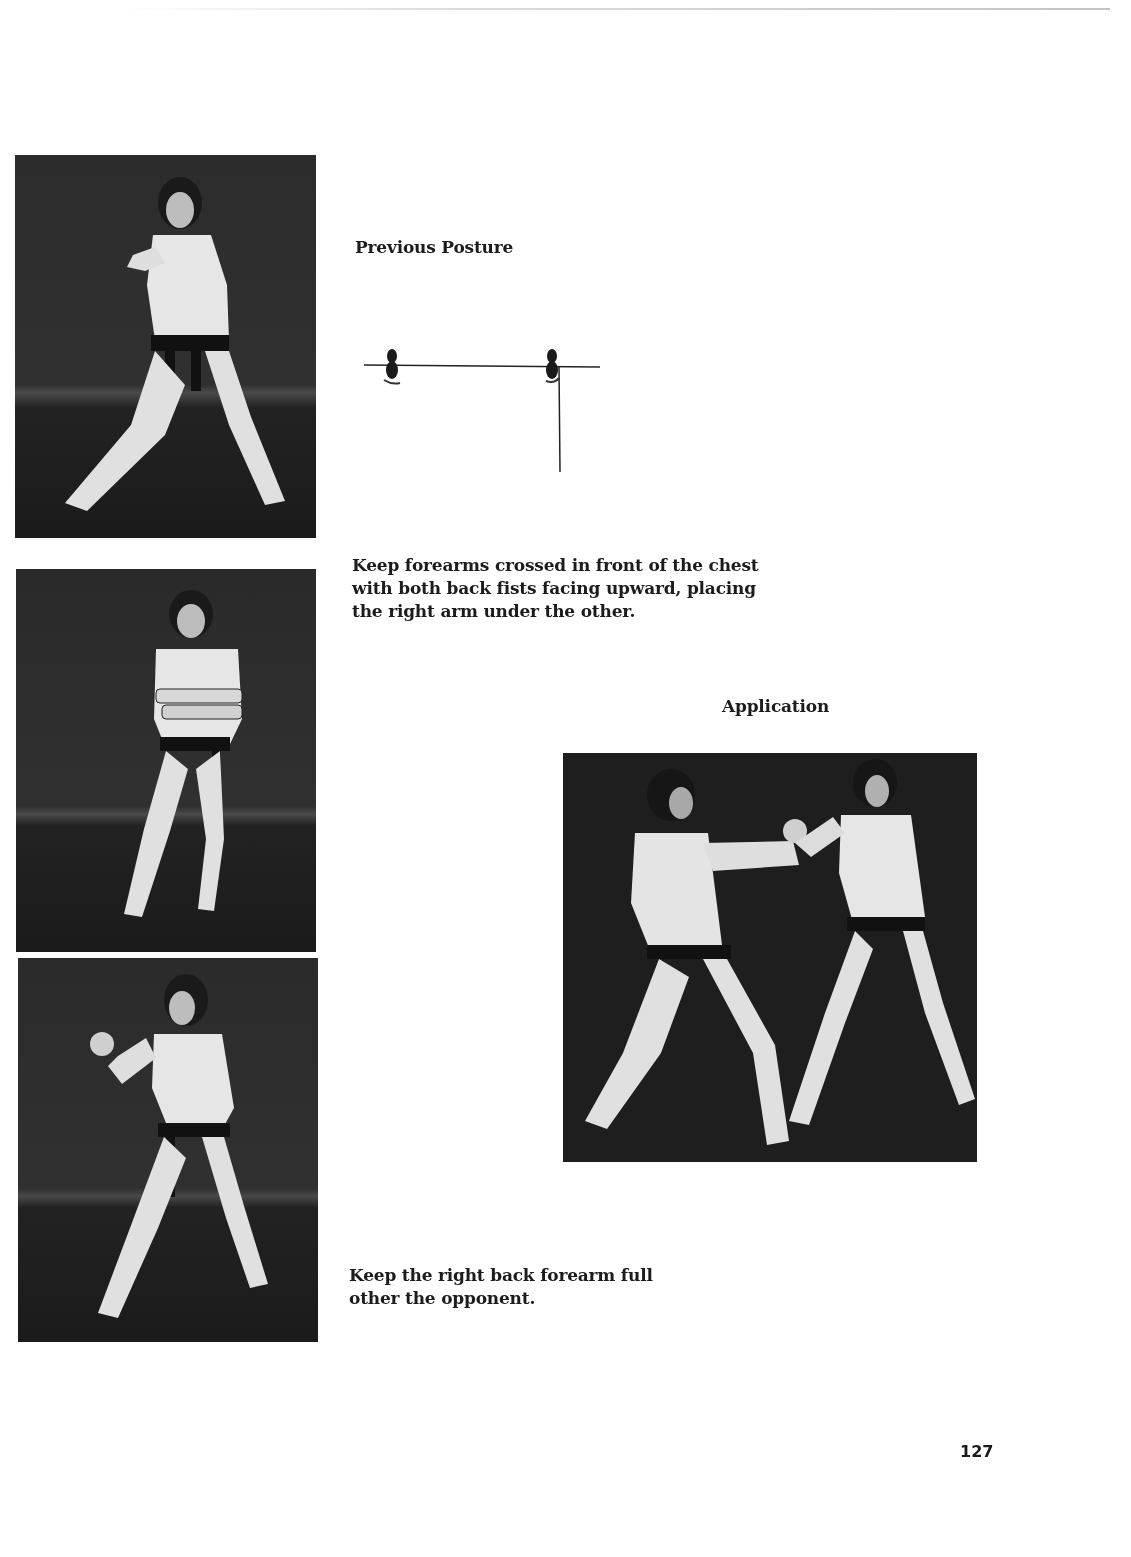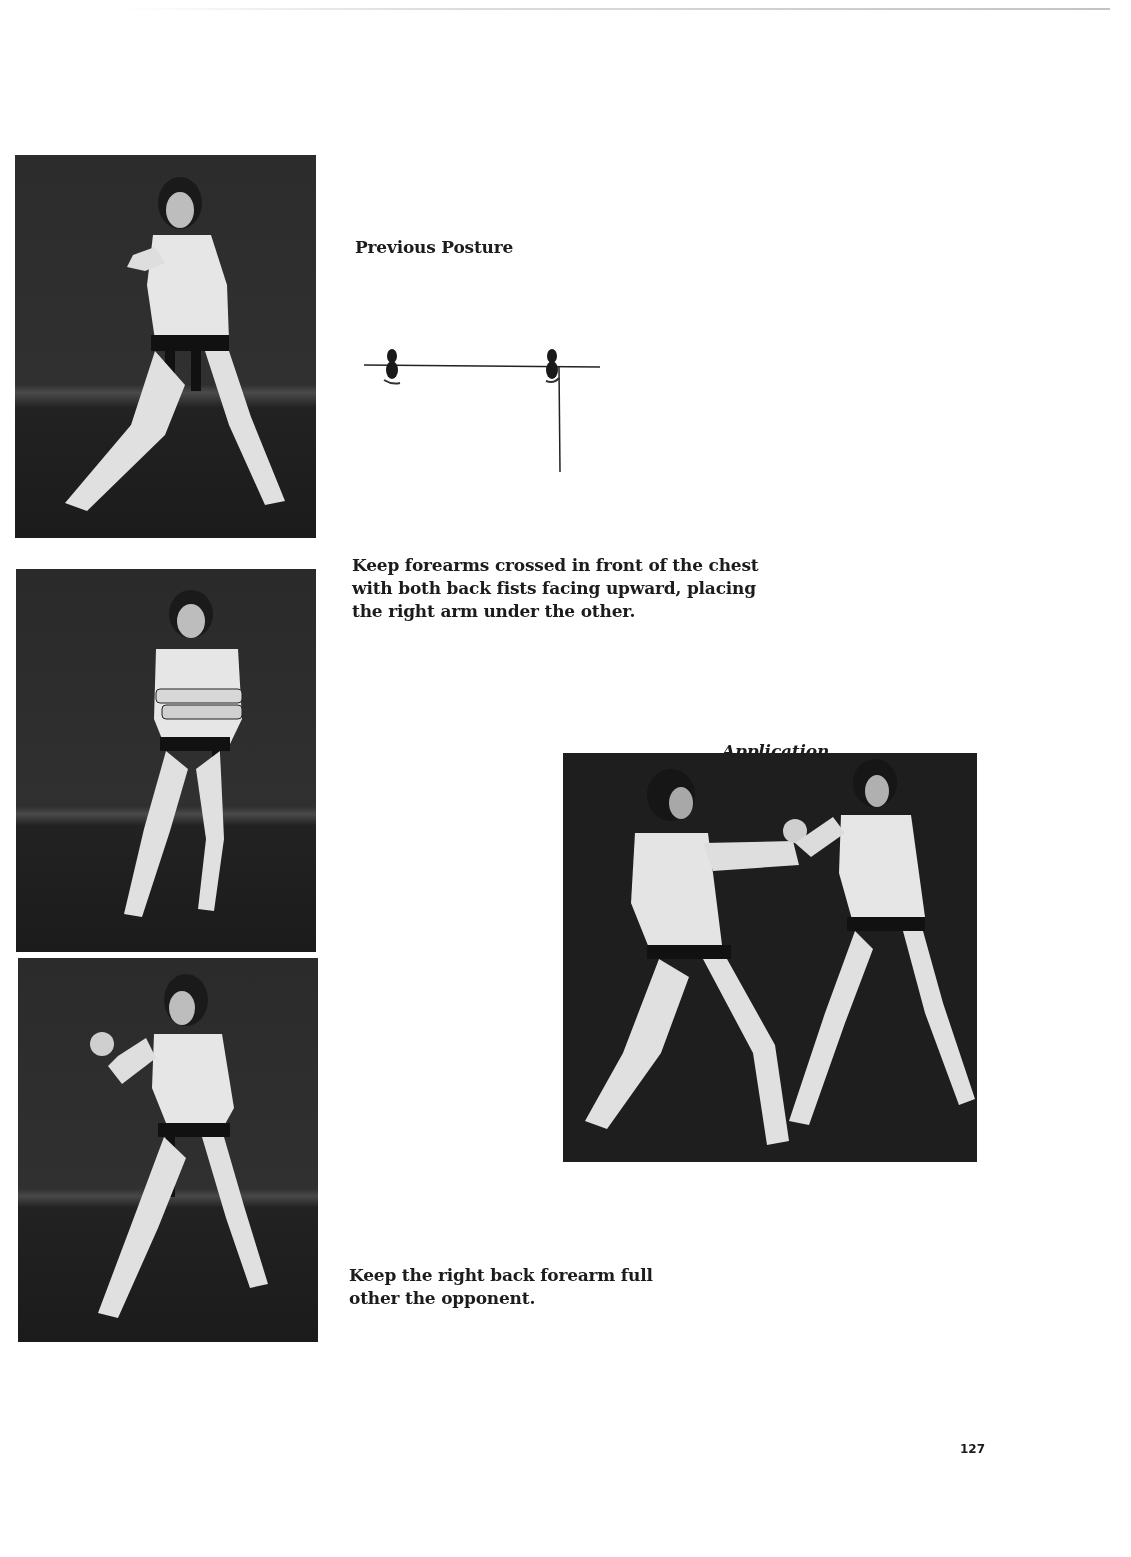--- a/index.html
+++ b/index.html
@@ -38,38 +38,38 @@
       position: absolute;
       font-weight: bold;
       font-size: 17px;
       line-height: 23px;
       letter-spacing: -0.2px;
       color: #1c1c1c;
       white-space: pre-line;
     }
     #previous-posture-label { left: 339px; top: 236px; margin-left: 16px; }
     #caption-forearms { left: 352px; top: 554px; width: 420px; }
-    #application-label { left: 722px; top: 740px; font-style: italic; }
+    #application-label { left: 722px; top: 695px; }
     #caption-right-back { left: 349px; top: 1264px; width: 340px; }
 
     #foot-diagram {
       position: absolute;
       left: 360px;
       top: 340px;
       width: 250px;
       height: 140px;
     }
 
     #page-number {
       position: absolute;
       left: 960px;
       top: 1442px;
       font-family: "DejaVu Sans", "Liberation Sans", sans-serif;
       font-weight: bold;
-      font-size: 12px;
+      font-size: 16px;
       color: #1a1a1a;
     }
   </style>
 </head>
 <body>
 
 <div class="scan-line"></div>
 
 <div class="photo" id="photo-1">
   <svg viewBox="0 0 301 383" preserveAspectRatio="none">

